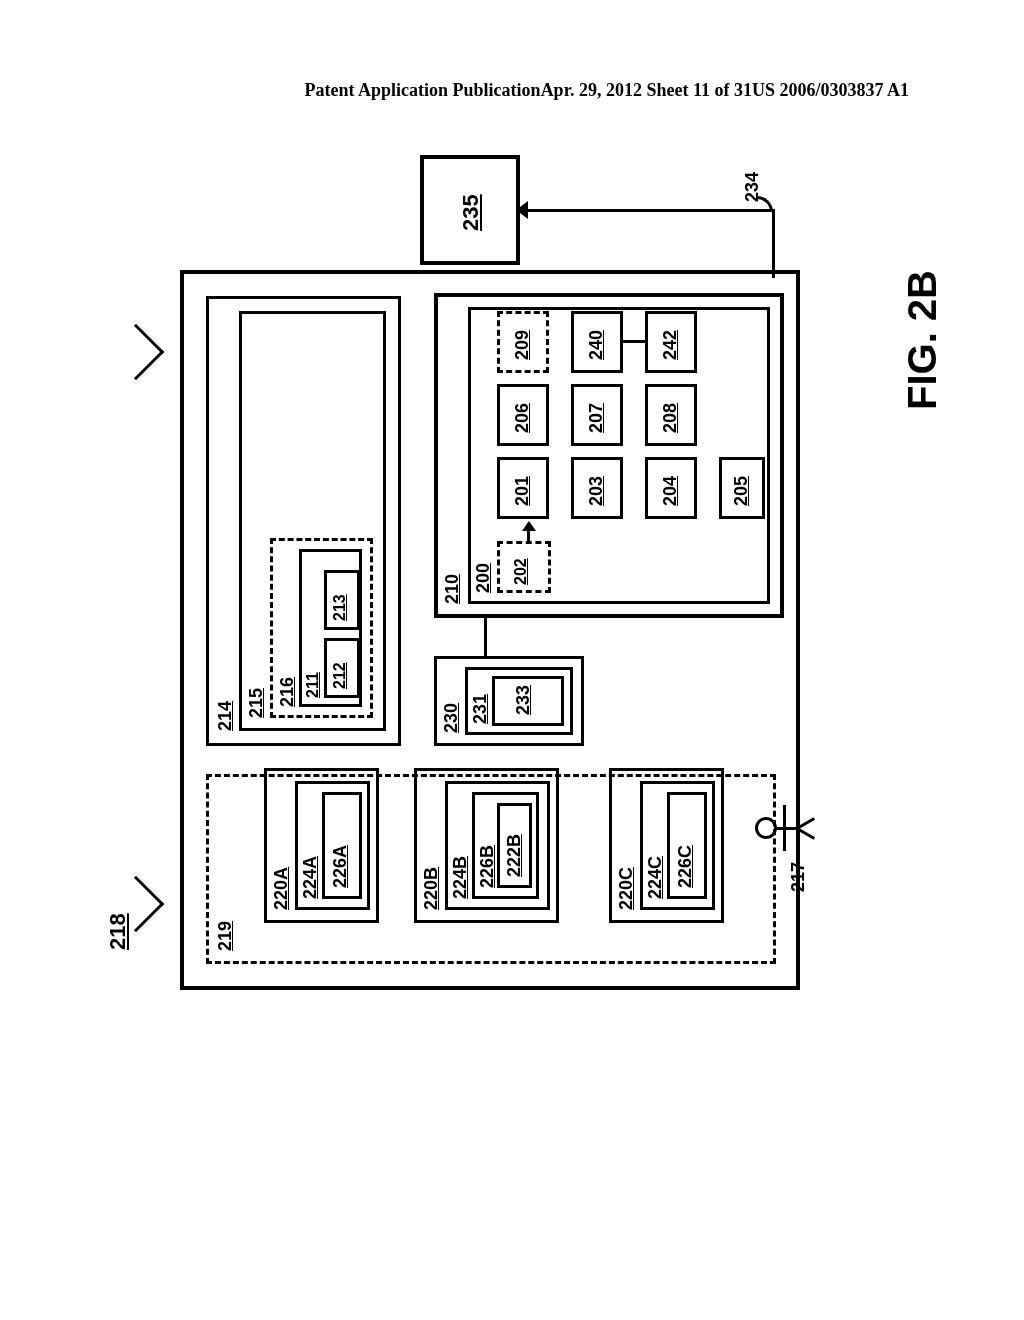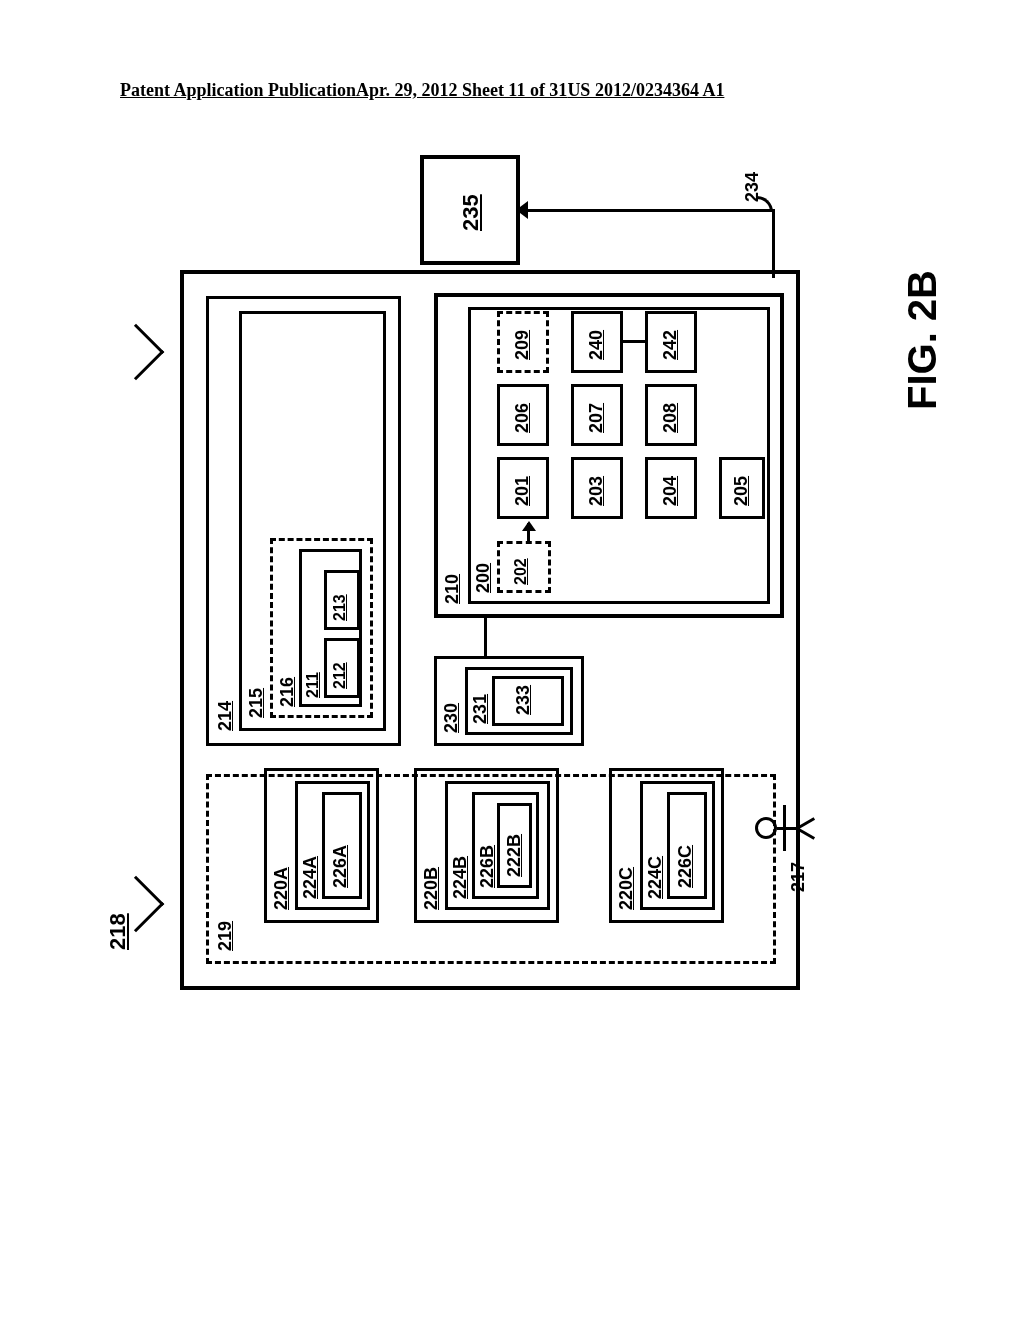--- a/index.html
+++ b/index.html
@@ -10,24 +10,23 @@
     font-family: "Times New Roman", serif;
     position: relative;
   }
   .page-header {
     position: absolute;
     top: 80px;
     left: 0;
     width: 100%;
     padding: 0 115px 0 120px;
     display: flex;
-    justify-content: flex-start;
+    justify-content: flex-end;
     font-size: 18px;
     font-weight: bold;
-    text-decoration: underline;
   }
   .figure-area {
     position: absolute;
     top: 260px;
     left: 150px;
     width: 720px;
     height: 740px;
     transform: rotate(-90deg);
     transform-origin: center center;
   }
@@ -215,21 +214,21 @@
     border-right: 3px solid #000; border-bottom: 3px solid #000;
     border-bottom-right-radius: 16px;
   }
 </style>
 </head>
 <body>
 
 <div class="page-header">
   <span>Patent Application Publication</span>
   <span>Apr. 29, 2012  Sheet 11 of 31</span>
-  <span>US 2012/0234364 A1</span>
+  <span>US 2006/0303837 A1</span>
 </div>
 
 <div class="figure-area">
 
   <div class="fig-label">FIG. 2B</div>
 
   <div class="outer-num">218</div>
   <div class="leader-tl"></div>
   <div class="leader-tr"></div>
 

